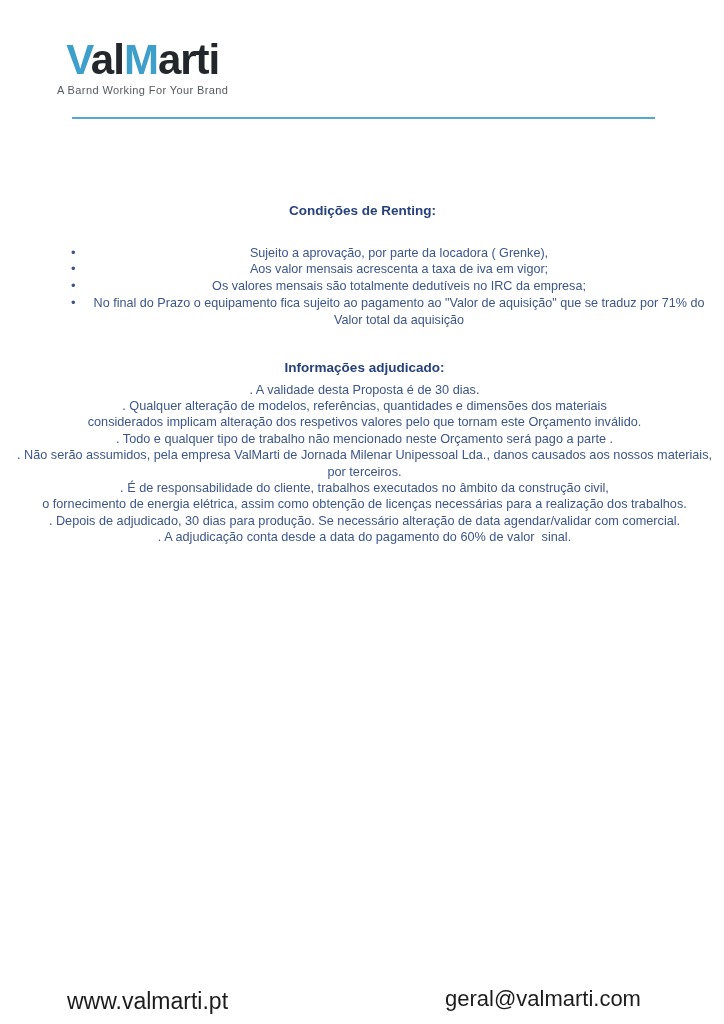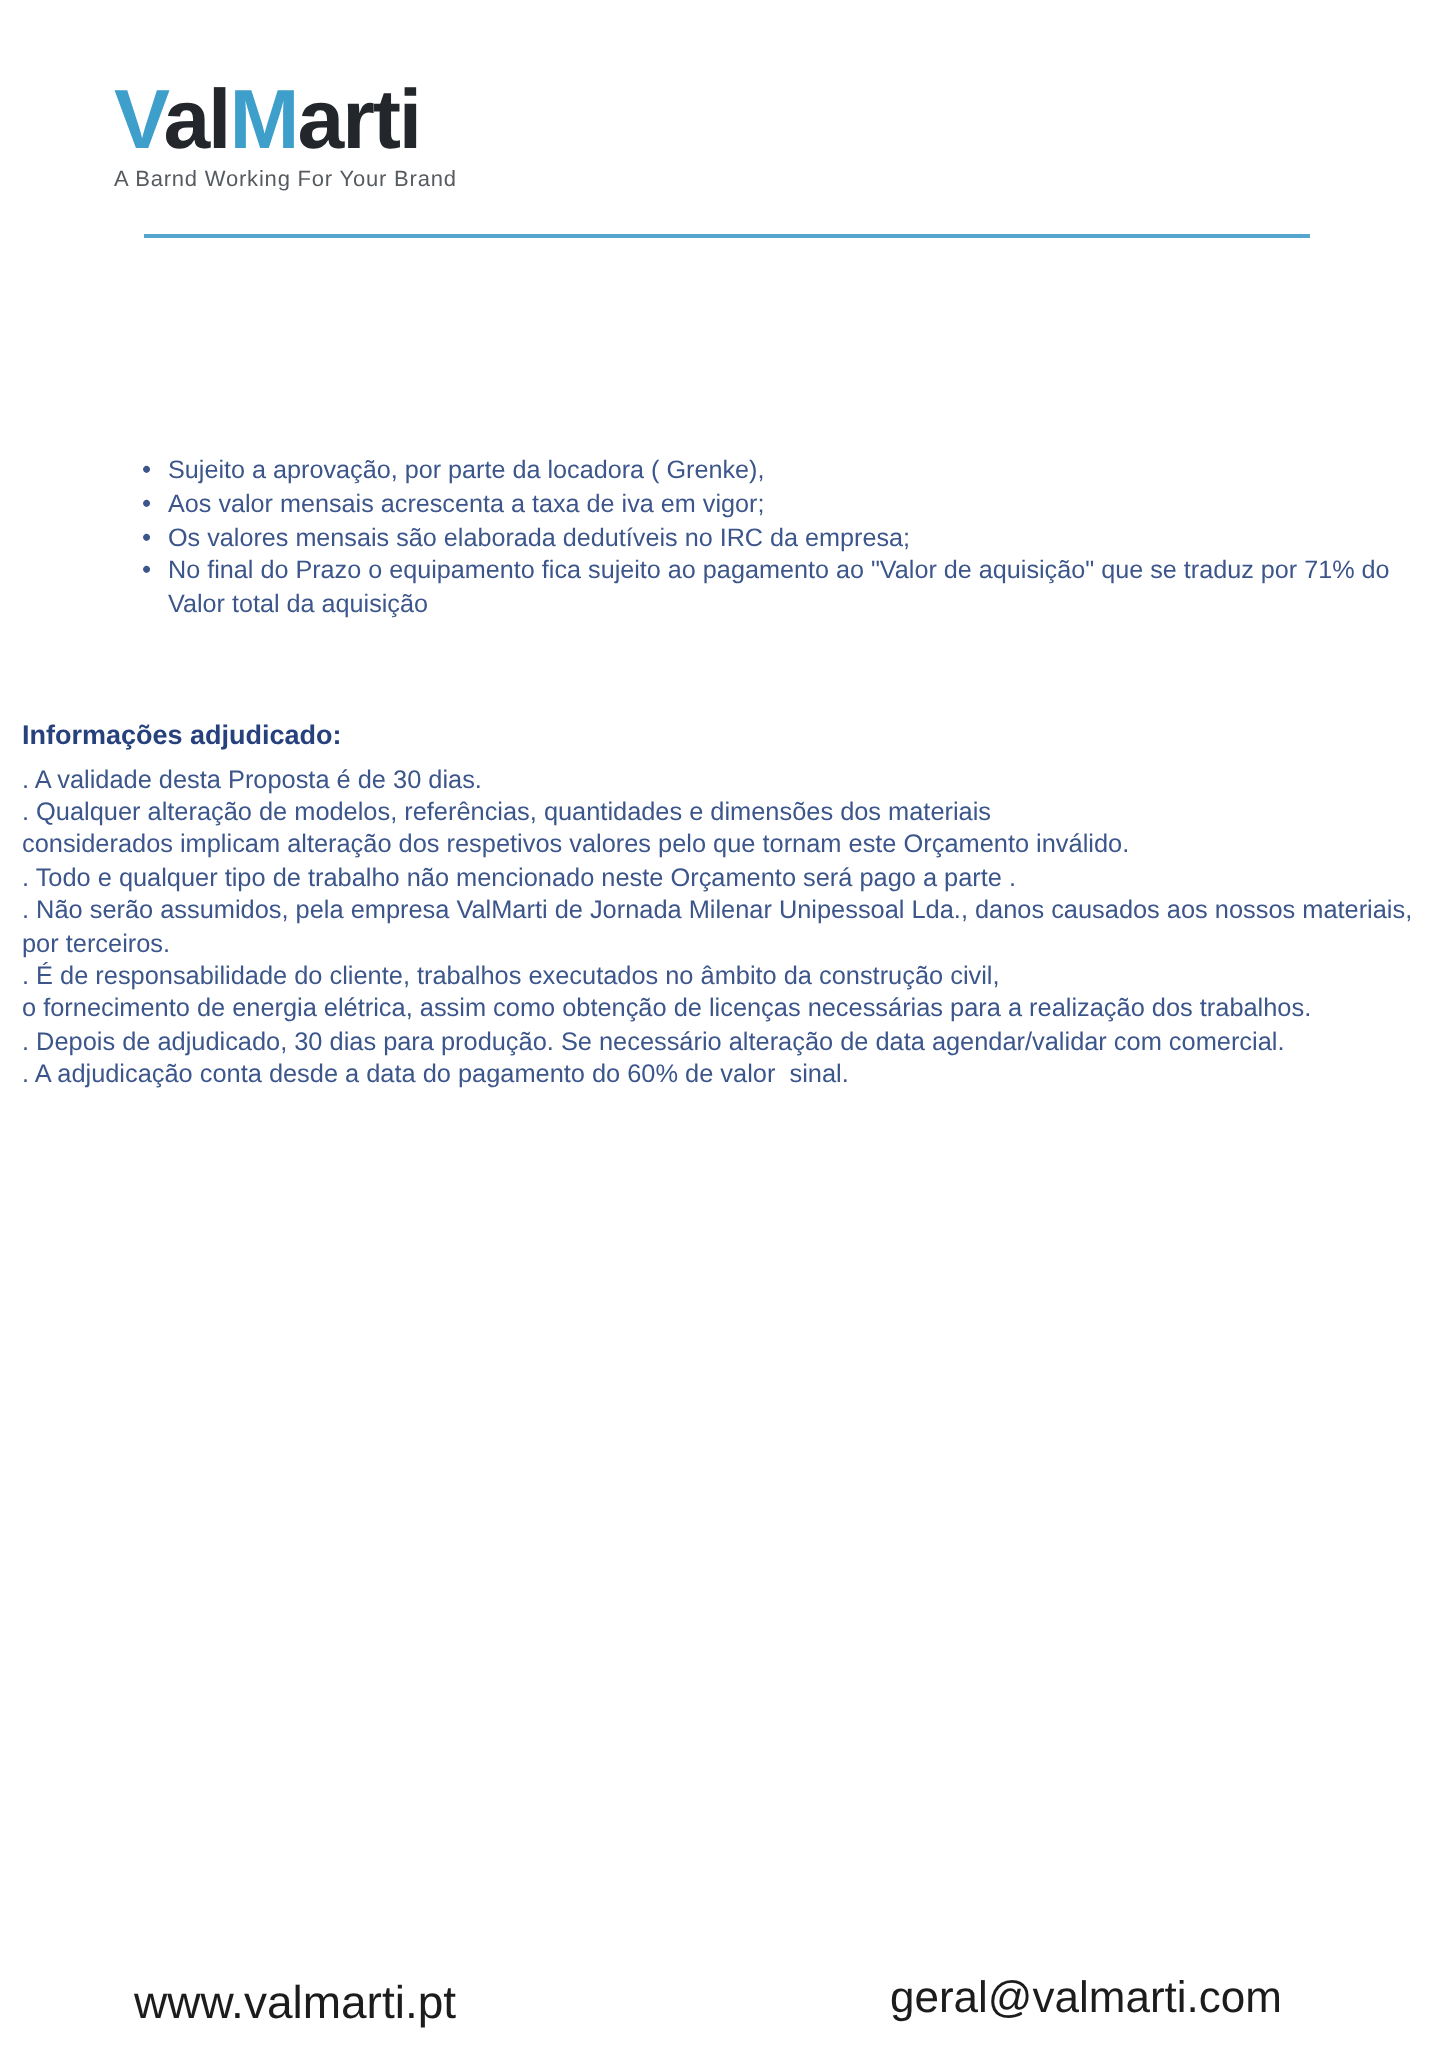--- a/index.html
+++ b/index.html
@@ -13,20 +13,21 @@
   }
   *{ box-sizing:border-box; }
   html,body{ margin:0; padding:0; background:#ffffff; }
   .page{
     position:relative;
     width:724px;
     height:1024px;
     background:#ffffff;
     font-family:"Liberation Sans", sans-serif;
     overflow:hidden;
+    text-align:center;
   }
 
   
   .logo-block{ position:absolute; left:57px; top:36px; }
   .logo-text{
     font-size:42px;
     font-weight:700;
     line-height:1.12;
     letter-spacing:-1px;
     color:var(--logo-dark);
@@ -122,27 +123,28 @@
   <header class="logo-block">
     <div class="logo-text">
       <span class="lg-blue">V</span><span class="lg-dark">al</span><span class="lg-blue">M</span><span class="lg-dark">arti</span>
     </div>
     <div class="tagline">A Barnd Working For Your Brand</div>
   </header>
 
   <div class="divider"></div>
 
   <section class="renting">
+    <h2 class="sec-heading">Condições de Renting:</h2>
     <ul class="bullets">
 
         <li class="bullet-item">Sujeito a aprovação, por parte da locadora ( Grenke),</li>
 
         <li class="bullet-item">Aos valor mensais acrescenta a taxa de iva em vigor;</li>
 
-        <li class="bullet-item">Os valores mensais são elaborada dedutíveis no IRC da empresa;</li>
+        <li class="bullet-item">Os valores mensais são totalmente dedutíveis no IRC da empresa;</li>
 
         <li class="bullet-item">No final do Prazo o equipamento fica sujeito ao pagamento ao "Valor de aquisição" que se traduz por 71% do Valor total da aquisição</li>
       </ul>
   </section>
 
   <section class="important">
     <h2 class="sec-heading">Informações adjudicado:</h2>
     <div class="info-lines">
 
 

